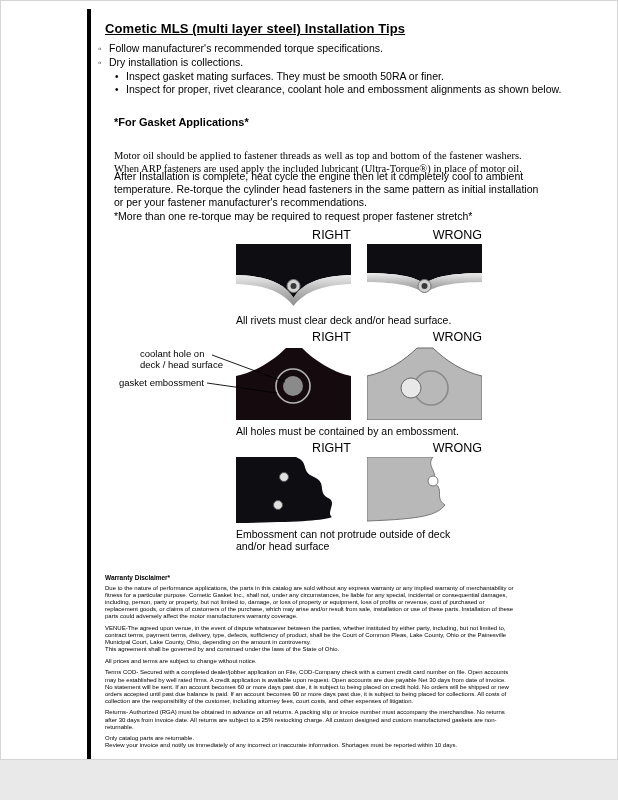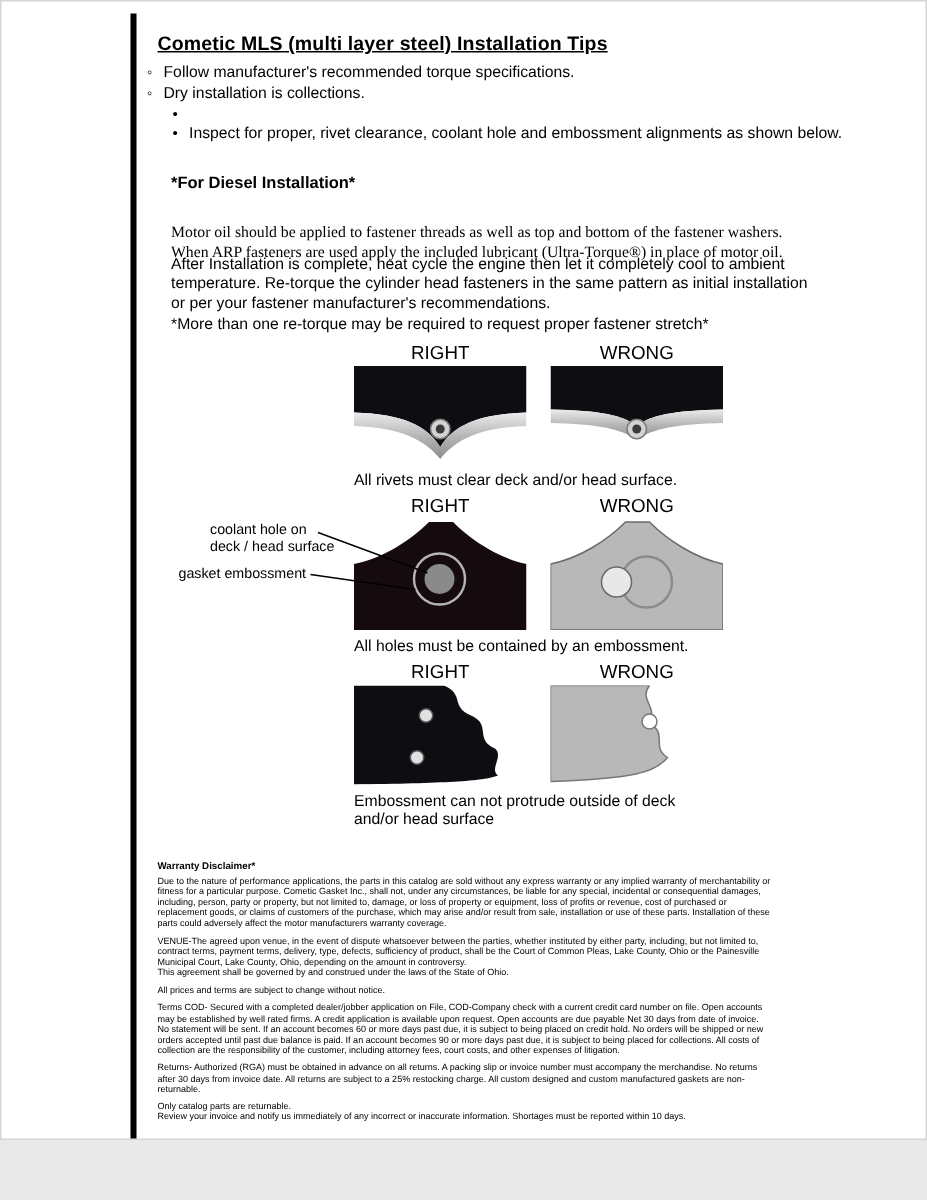--- a/index.html
+++ b/index.html
@@ -17,21 +17,21 @@
   .bullet.sub{margin-left:17px;}
   .bullet.sub .mk::before{content:"\2022";font-size:10px;}
   .diesel-h{position:absolute;left:113px;top:115px;font-size:11px;font-weight:bold;}
   .para{position:absolute;left:113px;width:492px;font-size:10.5px;line-height:13px;white-space:pre-line;}
   .p1{top:148px;font-family:Liberation Serif, serif;}
   .p2{top:169px;}
   .note{position:absolute;left:113px;top:209px;font-size:10.5px;}
   .figs{position:absolute;left:235px;top:227px;width:260px;}
   .figrow{margin-bottom:4px;}
   .figlabels{display:flex;width:246px;height:14px;}
-  .figlabels .lab{width:115px;text-align:center;font-size:12.5px;}
+  .figlabels .lab{width:115px;text-align:right;font-size:12.5px;}
   .figlabels .lab.w{margin-left:16px;}
   .figimgs{display:flex;gap:16px;margin-top:2px;position:relative;width:246px;align-items:flex-end;}
   .figimg{width:115px;}
   .figimg svg{display:block;}
   .figcap{font-size:10.5px;margin-top:5px;white-space:pre-line;}
   .callout{position:absolute;font-size:9.5px;line-height:11px;}
   .co-hole{left:-96px;top:2px;width:84px;}
   .co-emboss{left:-117px;top:31px;width:96px;}
   .co-lines{position:absolute;left:-117px;top:0;width:240px;height:74px;pointer-events:none;}
   .warranty{position:absolute;left:104px;top:573px;width:410px;}
@@ -51,28 +51,29 @@
     <div class="bullet top">
         <span class="mk"></span>
         <span>Follow manufacturer's recommended torque specifications.</span>
       </div>
     <div class="bullet top">
         <span class="mk"></span>
         <span>Dry installation is collections.</span>
       </div>
     <div class="bullet sub">
         <span class="mk"></span>
+        <span>Inspect gasket mating surfaces.  They must be smooth 50RA or finer.</span>
       </div>
     <div class="bullet sub">
         <span class="mk"></span>
         <span>Inspect for proper, rivet clearance, coolant hole and embossment alignments as shown below.</span>
       </div>
   </div>
 
-  <div class="diesel-h">*For Diesel Installation*</div>
+  <div class="diesel-h">*For Gasket Applications*</div>
   <div class="para p1">Motor oil should be applied to fastener threads as well as top and bottom of the fastener washers.
 When ARP fasteners are used apply the included lubricant (Ultra-Torque®) in place of motor oil.</div>
   <div class="para p2">After Installation is complete, heat cycle the engine then let it completely cool to ambient
 temperature. Re-torque the cylinder head fasteners in the same pattern as initial installation
 or per your fastener manufacturer's recommendations.</div>
   <div class="note">*More than one re-torque may be required to request proper fastener stretch*</div>
 
   <div class="figs">
 
     <div class="figrow">

